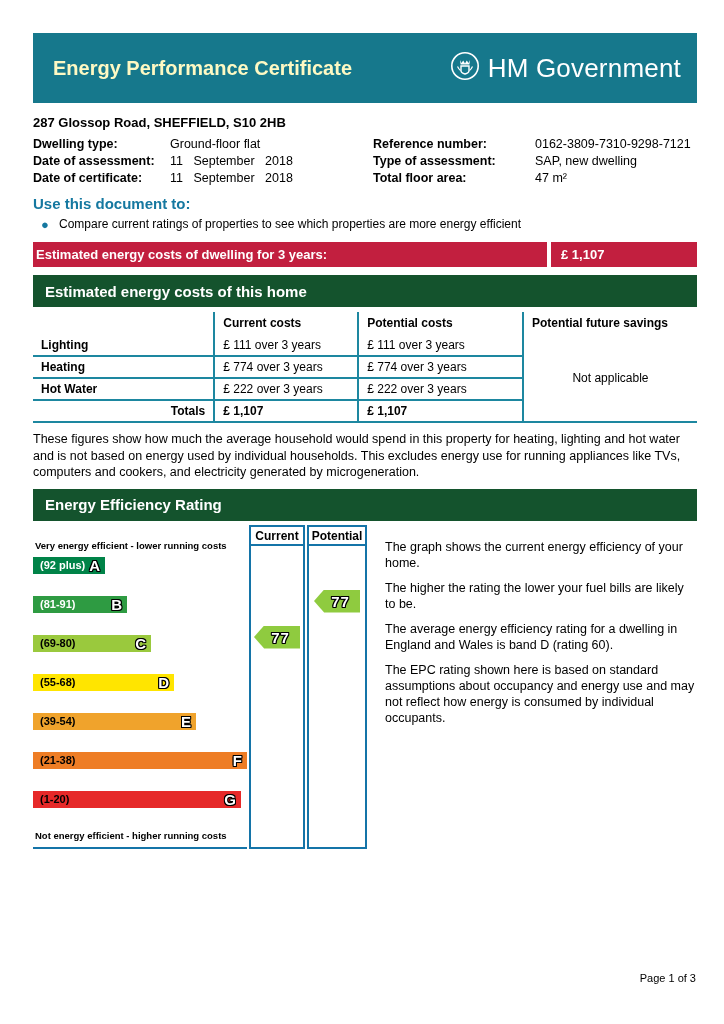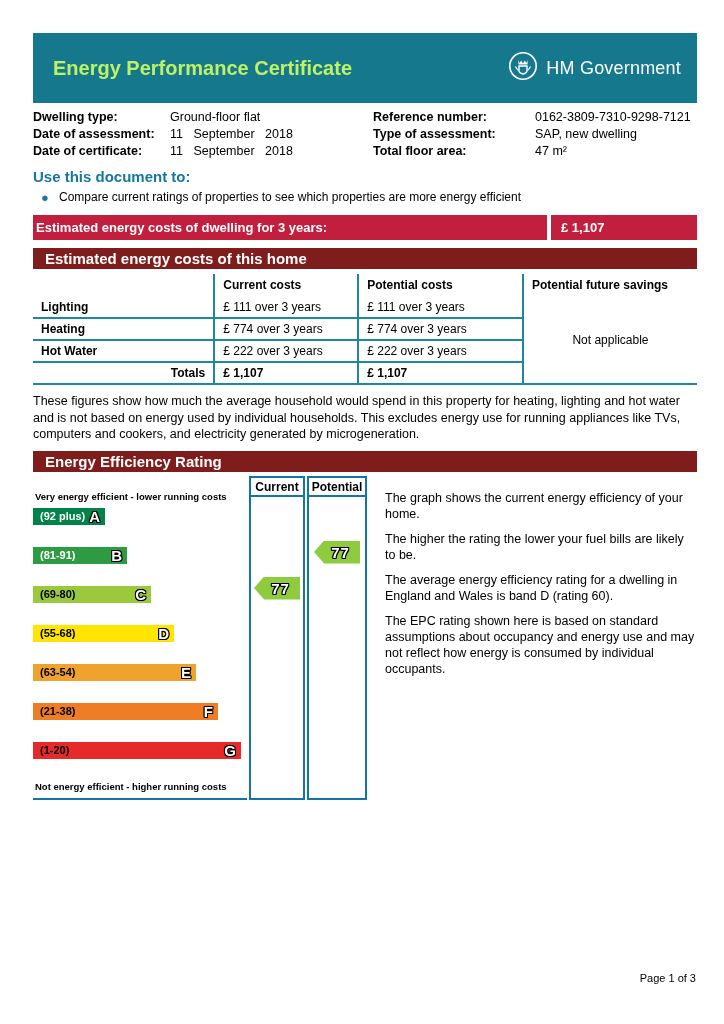--- a/index.html
+++ b/index.html
@@ -14,23 +14,23 @@
     overflow:hidden;
   }
   .content { padding:33px 27px 0 33px; }
 
   
   .header-banner {
     height:70px; background:#16788c;
     display:flex; align-items:center; justify-content:space-between;
     padding:0 16px 0 20px;
   }
-  .header-title { color:#bef264; font-size:20px; font-weight:bold; }
+  .header-title { color:#fef9c3; font-size:20px; font-weight:bold; }
   .gov-logo { display:flex; align-items:center; gap:8px; }
-  .gov-logo-text { color:#fff; font-size:18px; letter-spacing:0.2px; }
+  .gov-logo-text { color:#fff; font-size:26px; letter-spacing:0.2px; }
 
   
   .address { margin-top:12px; font-size:13px; font-weight:bold; }
   .details { margin-top:6px; display:flex; font-size:12.5px; line-height:17px; }
   .details-col-left  { width:340px; }
   .details-col-right { flex:1; }
   .detail-row { display:flex; }
   .detail-label { font-weight:bold; }
   .details-col-left  .detail-label { width:137px; }
   .details-col-right .detail-label { width:162px; }
@@ -47,21 +47,21 @@
     flex:1; background:#c21f3f; color:#fff; font-size:13px; font-weight:bold;
     display:flex; align-items:center; padding-left:3px;
   }
   .red-banner-value {
     width:146px; background:#c21f3f; color:#fff; font-size:13px; font-weight:bold;
     display:flex; align-items:center; padding-left:10px;
   }
 
   
   .teal-banner {
-    margin-top:8px; height:21px; background:#7f1d1d;
+    margin-top:8px; height:32px; background:#14532d;
     color:#fff; font-size:15px; font-weight:bold;
     display:flex; align-items:center; padding-left:12px;
   }
 
   
   table.costs { margin-top:5px; width:100%; border-collapse:collapse; font-size:12px; }
   table.costs td, table.costs th { height:22px; padding:2px 8px; text-align:left; vertical-align:middle; }
   .b-left  { border-left:2px solid #1d87a0; }
   .b-bot   { border-bottom:2px solid #1d87a0; }
   .col-name   { width:175px; }
@@ -85,21 +85,21 @@
     display:flex; align-items:center; justify-content:space-between;
     padding:0 5px 0 7px;
   }
   .band-range { font-size:11px; font-weight:bold; }
   .band.light-text .band-range { color:#fff; }
   .band-letter {
     font-size:15px; font-weight:bold; color:#fff; line-height:1;
     text-shadow:-1px -1px 0 #000, 1px -1px 0 #000, -1px 1px 0 #000, 1px 1px 0 #000, 0 1px 0 #000, 0 -1px 0 #000, 1px 0 0 #000, -1px 0 0 #000;
   }
   .band-a { width:72px; }  .band-b { width:94px; }  .band-c { width:118px; }
-  .band-d { width:141px; } .band-e { width:163px; } .band-f { width:185px; }
+  .band-d { width:141px; } .band-e { width:163px; } .band-f { width:214px; }
   .band-g { width:208px;gap:24px; }
   .rating-col { border:2px solid #1474a8; margin-left:2px; display:flex; flex-direction:column; }
   .rating-col.current { width:56px;gap:36px; }
   .rating-col.potential { width:60px; }
   .rating-col-header {
     height:19px; border-bottom:2px solid #1474a8;
     font-size:12px; font-weight:bold; text-align:center; line-height:18px;
   }
   .rating-col-body { flex:1; position:relative; }
   .rating-arrow {
@@ -130,20 +130,21 @@
             <circle cx="15" cy="15" r="13.2" fill="none" stroke="#fff" stroke-width="1.6"></circle>
             <path d="M10 9 L11.5 12 L13.2 9.5 L15 12.5 L16.8 9.5 L18.5 12 L20 9 L19.4 13.5 L10.6 13.5 Z" fill="#fff"></path>
             <path d="M11 15 h8 v4.5 q0 2.5 -4 3.5 q-4 -1 -4 -3.5 Z" fill="none" stroke="#fff" stroke-width="1.4"></path>
             <path d="M7.5 15.5 q1.5 3 3 4 M22.5 15.5 q-1.5 3 -3 4" fill="none" stroke="#fff" stroke-width="1.2"></path>
           </svg>
         </span>
         <span class="gov-logo-text">HM Government</span>
       </div>
     </div>
 
+    <div class="address">287 Glossop Road, SHEFFIELD, S10 2HB</div>
 
     <div class="details">
       <div class="details-col-left">
         <div class="detail-row">
           <span class="detail-label">Dwelling type:</span>
           <span class="detail-value">Ground-floor flat</span>
         </div>
         <div class="detail-row">
           <span class="detail-label">Date of assessment:</span>
           <span class="detail-value spread">11 September 2018</span>
@@ -232,21 +233,21 @@
         </div>
         <div class="band band-c" style="background-color: rgb(154, 201, 61);">
           <span class="band-range">(69-80)</span>
           <span class="band-letter">C</span>
         </div>
         <div class="band band-d" style="background-color: rgb(255, 229, 0);">
           <span class="band-range">(55-68)</span>
           <span class="band-letter">D</span>
         </div>
         <div class="band band-e" style="background-color: rgb(240, 163, 44);">
-          <span class="band-range">(63-54)</span>
+          <span class="band-range">(39-54)</span>
           <span class="band-letter">E</span>
         </div>
         <div class="band band-f" style="background-color: rgb(238, 125, 37);">
           <span class="band-range">(21-38)</span>
           <span class="band-letter">F</span>
         </div>
         <div class="band band-g" style="background-color: rgb(230, 41, 41);">
           <span class="band-range">(1-20)</span>
           <span class="band-letter">G</span>
         </div>

